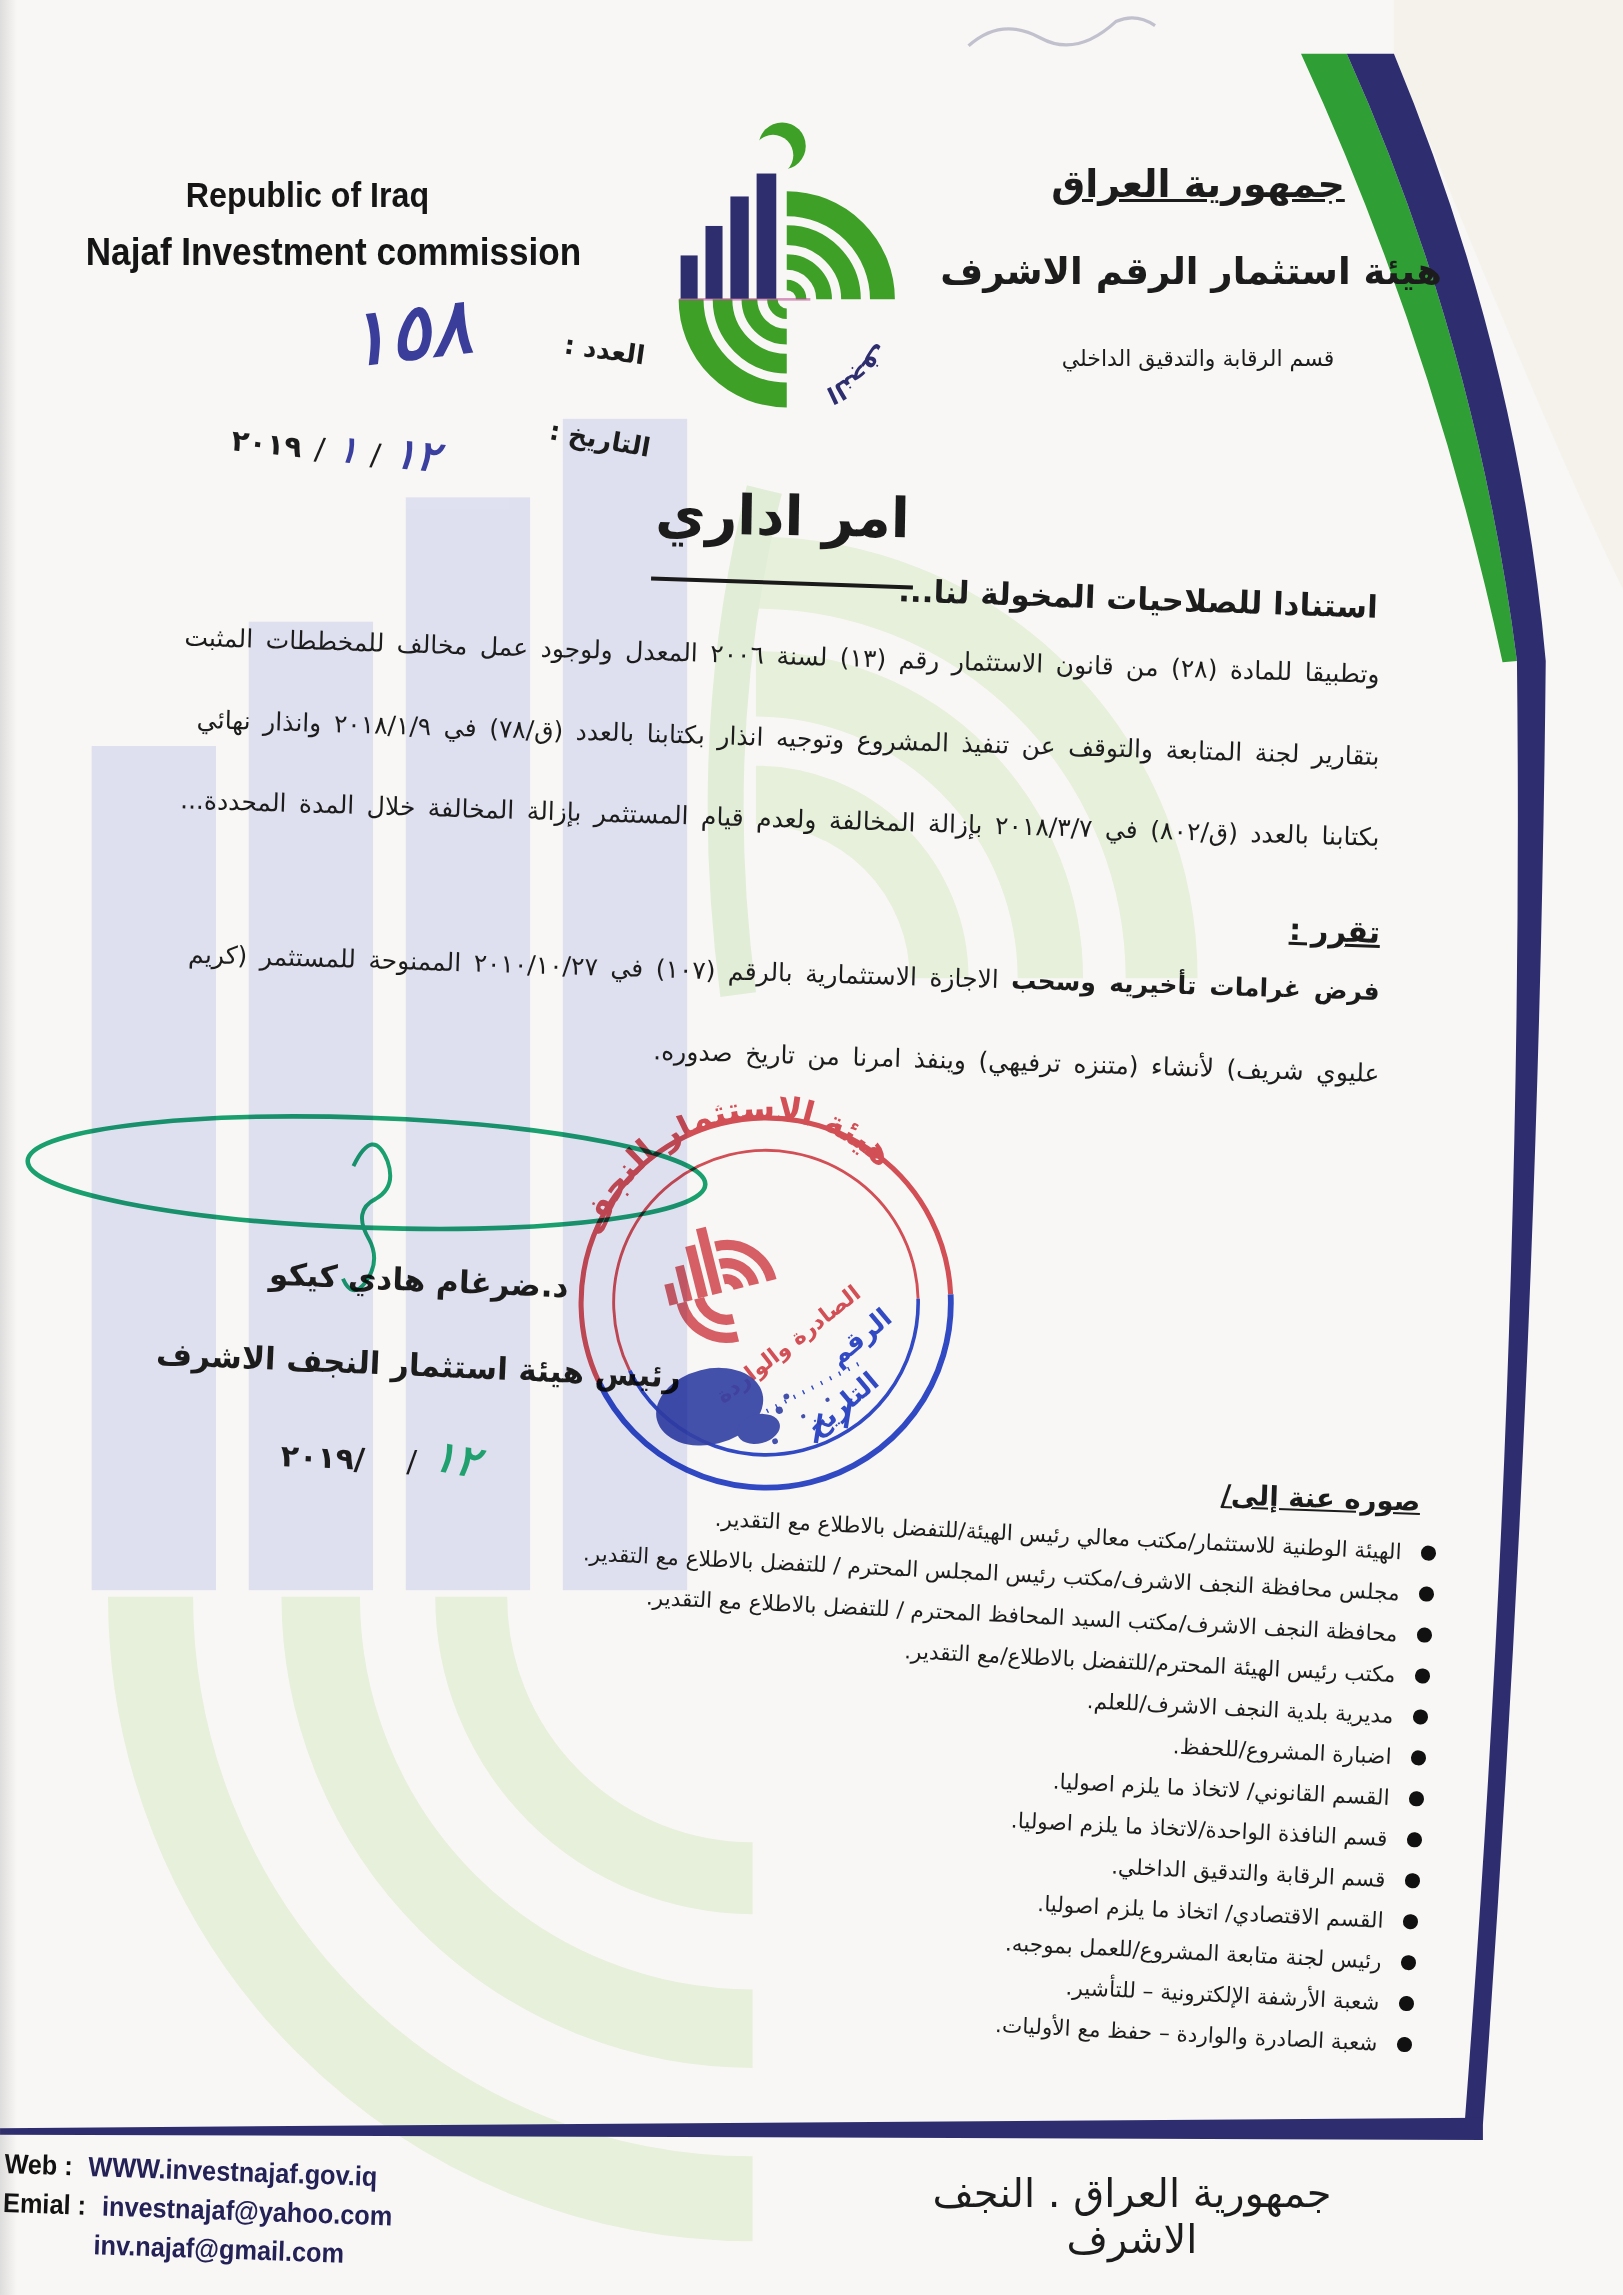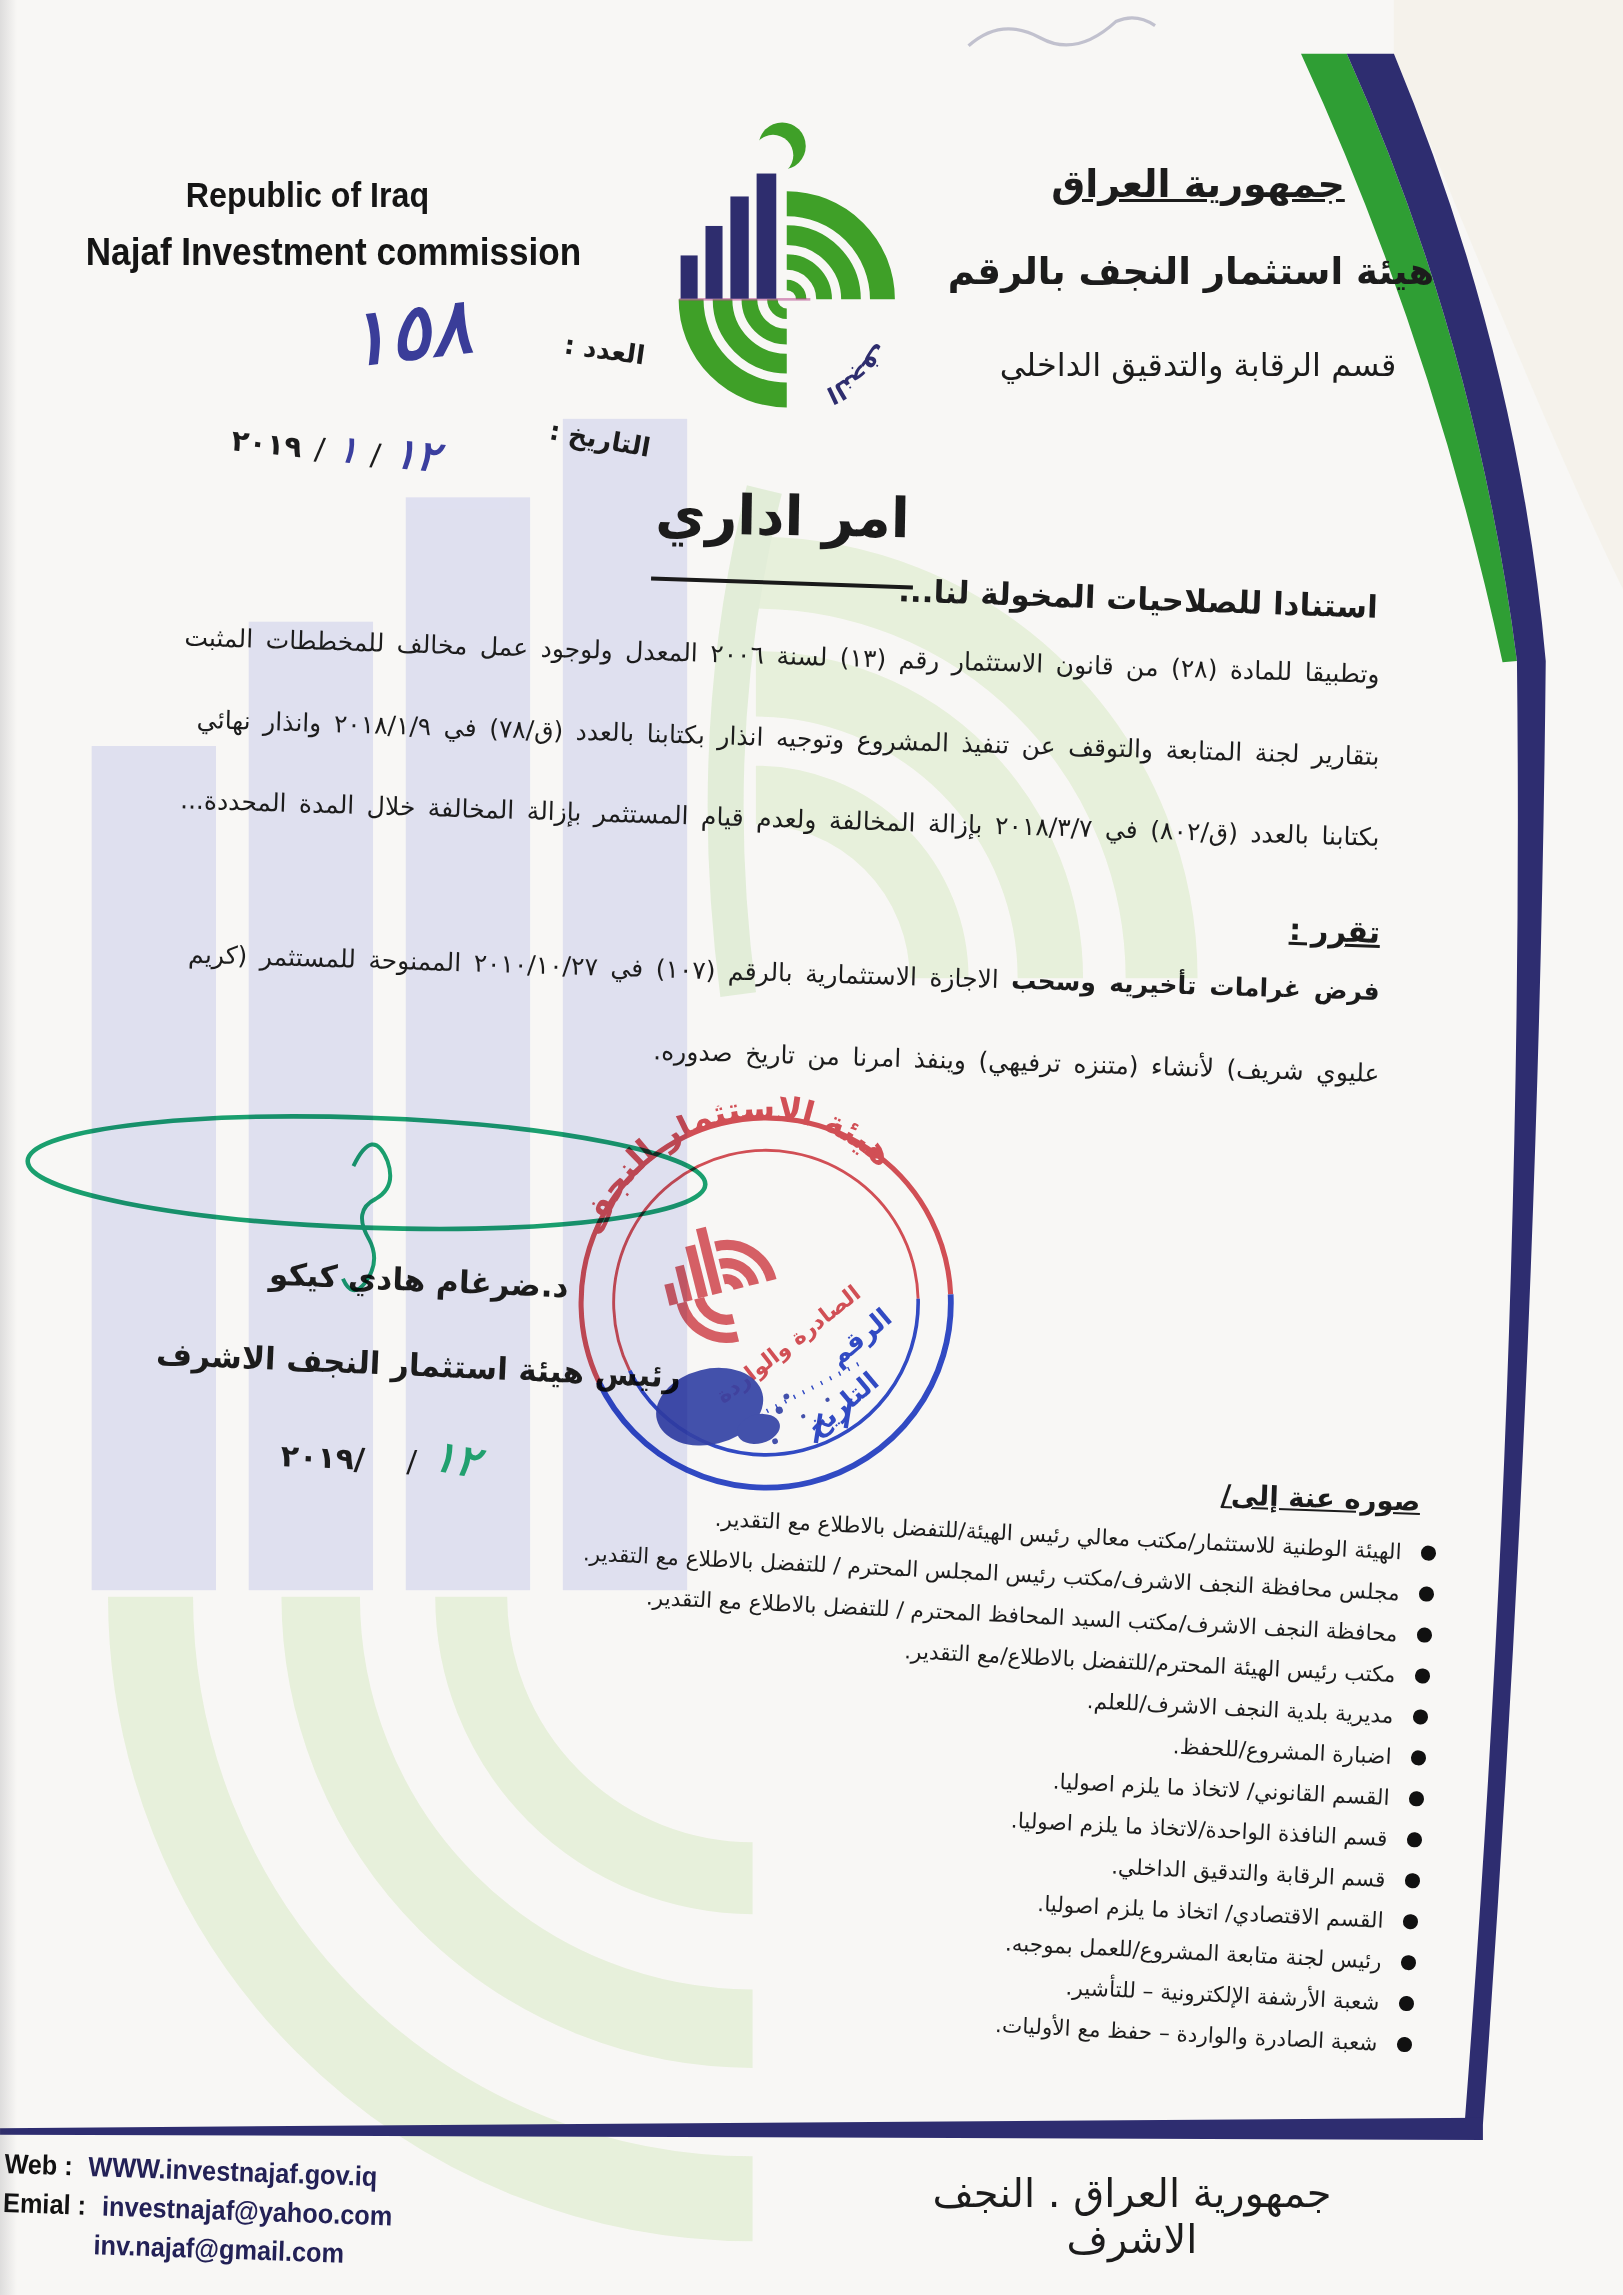--- a/index.html
+++ b/index.html
@@ -22,21 +22,21 @@
   .date-label{left:549px;top:424px;font-size:26px;font-weight:bold;transform:rotate(10deg);}
   .date-row{left:232px;top:411px;display:flex;direction:ltr;align-items:baseline;gap:13px;
             transform:rotate(6deg);transform-origin:left center;}
   .date-year{font-size:29px;color:#1c1c1c;font-weight:bold;}
   .date-sep{font-size:30px;color:#1c1c1c;}
   .hw-blue{color:#3b3f9f;font-weight:bold;font-style:italic;}
   .date-month{font-size:37px;}
   .date-day{font-size:42px;}
   .ar-l1{left:969px;top:162px;width:458px;text-align:center;font-size:38px;font-weight:bold;text-decoration:underline;}
   .ar-l2{left:916px;top:250px;width:550px;text-align:center;font-size:37px;font-weight:bold;}
-  .ar-l3{left:982px;top:346px;width:432px;text-align:center;font-size:32px;}
+  .ar-l3{left:982px;top:346px;width:432px;text-align:center;font-size:22px;}
   
   .doc-title{left:619px;top:484px;width:327px;text-align:center;font-size:55px;font-weight:bold;
              transform:rotate(1deg);}
   .title-rule{left:651px;top:581px;width:262px;height:3.9px;background:#1a1a1a;transform:rotate(2deg);}
   .intro{right:245px;top:589px;font-size:31px;font-weight:bold;transform:rotate(2deg);
          transform-origin:right center;}
   .bodyline{right:243px;left:65px;text-align:right;font-size:25px;word-spacing:4.6px;
             transform-origin:top right;transform:rotate(1.8deg);}
   .bl1{top:660px;} .bl2{top:742px;} .bl3{top:823px;}
   .decide-label{right:243px;top:915px;font-size:30px;font-weight:bold;text-decoration:underline;
@@ -126,21 +126,21 @@
       </defs>
     <text font-size="36" font-weight="bold" fill="#2e2d6e" font-family="DejaVu Sans, sans-serif" letter-spacing="6">
       <textPath href="#najafArc" startOffset="8%">النجف</textPath>
     </text>
   </svg>
 
   <div class="abs en en-l1">Republic of Iraq</div>
   <div class="abs en en-l2">Najaf Investment commission</div>
 
   <div class="abs ar ar-l1">جمهورية العراق</div>
-  <div class="abs ar ar-l2">هيئة استثمار النجف بالرقم</div>
+  <div class="abs ar ar-l2">هيئة استثمار الرقم الاشرف</div>
   <div class="abs ar ar-l3">قسم الرقابة والتدقيق الداخلي</div>
 
   <div class="abs ar num-label">العدد :</div>
   <div class="abs num-value blend">١٥٨</div>
   <div class="abs ar date-label">التاريخ :</div>
   <div class="abs date-row">
     <span class="date-year">٢٠١٩</span>
     <span class="date-sep">/</span>
     <span class="hw-blue date-month blend">١</span>
     <span class="date-sep">/</span>

